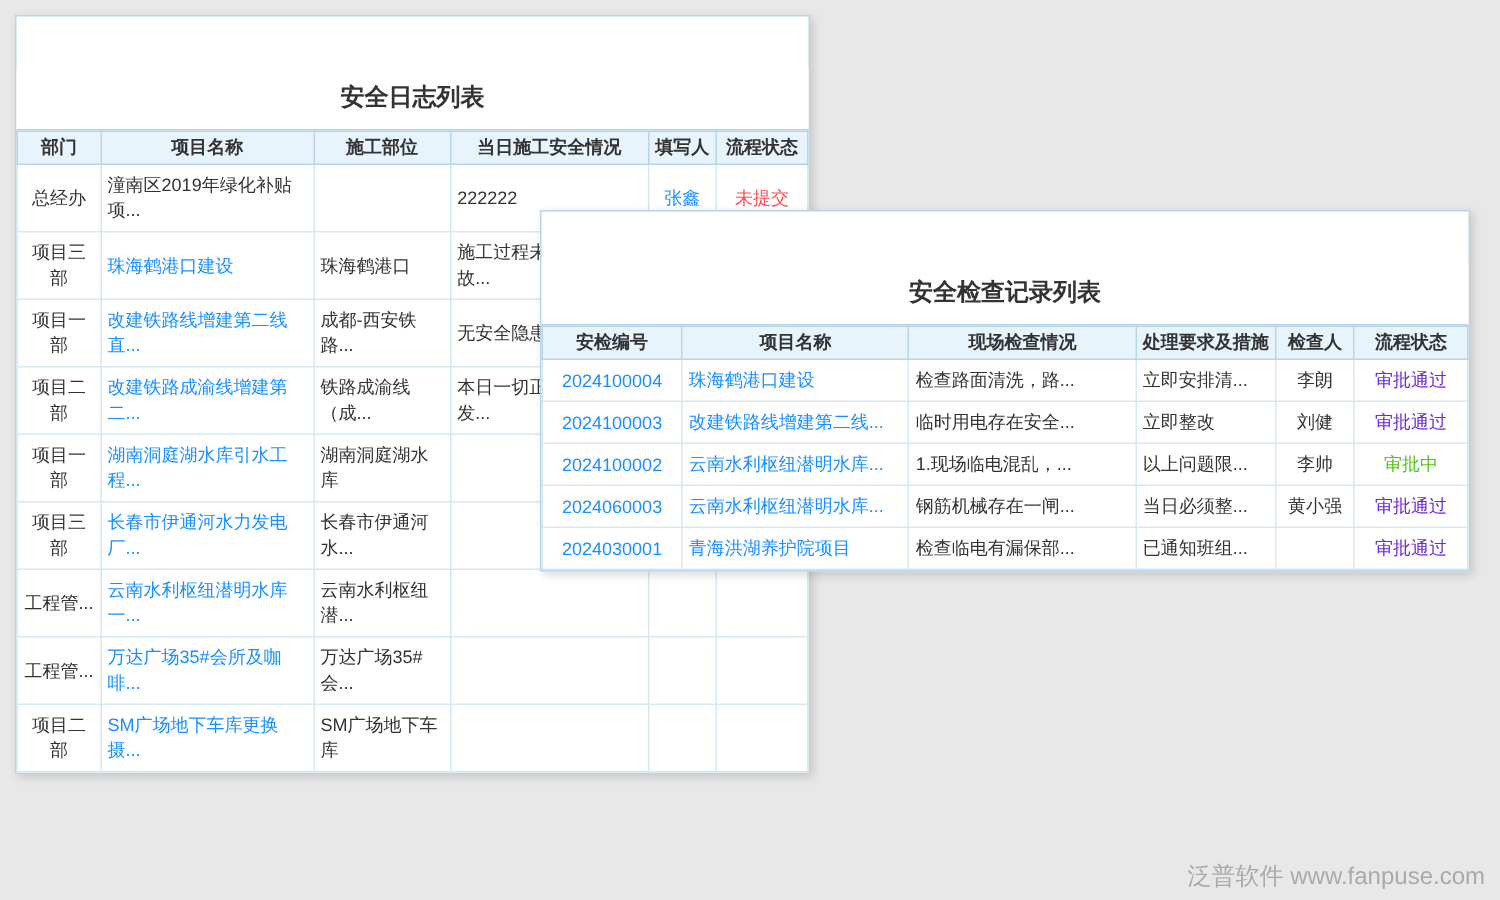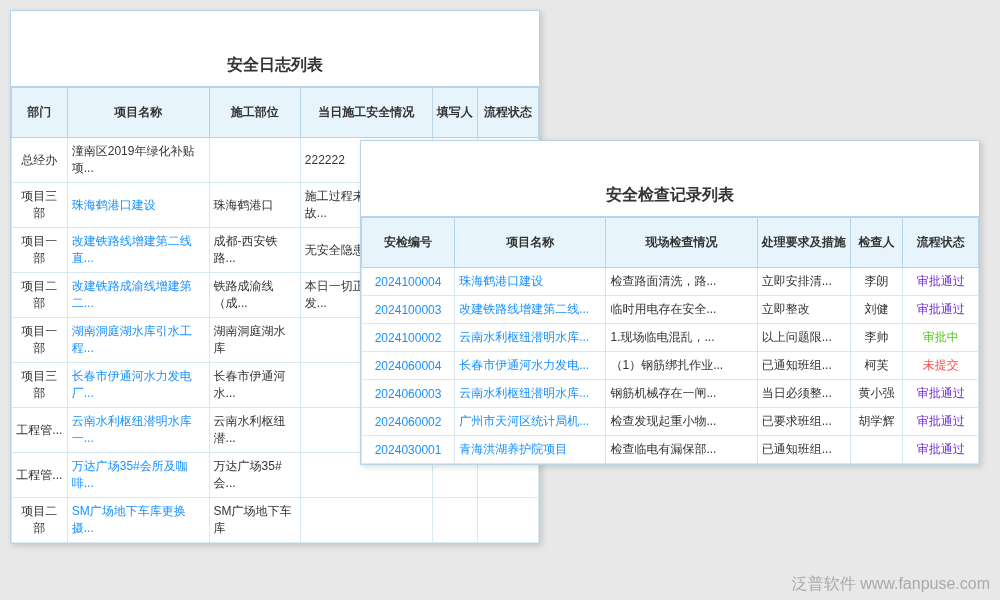--- a/index.html
+++ b/index.html
@@ -44,21 +44,21 @@
 
     table {
       width: 100%;
       border-collapse: collapse;
     }
 
     thead tr th {
       background: #e8f4fc;
       color: #333;
       font-weight: bold;
-      padding: 16px 4px;
+      padding: 2px 4px;
       border: 1px solid #b8d4e8;
       text-align: center;
       font-size: 12px;
     }
 
     tbody tr td {
       padding: 5px 4px;
       border: 1px solid #d8e8f0;
       font-size: 12px;
       color: #333;
@@ -240,44 +240,28 @@
           </tr>
           <tr>
             <td class="link-blue" style="cursor: pointer;">2024100002</td>
             <td class="td-left link-blue" style="cursor: pointer;">云南水利枢纽潜明水库...</td>
             <td class="td-left">1.现场临电混乱，...</td>
             <td class="td-left">以上问题限...</td>
             <td>李帅</td>
             <td class="status-reviewing">审批中</td>
           </tr>
           <tr>
-            <td class="link-blue" style="cursor: pointer;">2024060004</td>
-            <td class="td-left link-blue" style="cursor: pointer;">长春市伊通河水力发电...</td>
-            <td class="td-left">（1）钢筋绑扎作业...</td>
-            <td class="td-left">已通知班组...</td>
-            <td>柯芙</td>
-            <td class="status-pending">未提交</td>
-          </tr>
-          <tr>
             <td class="link-blue" style="cursor: pointer;">2024060003</td>
             <td class="td-left link-blue" style="cursor: pointer;">云南水利枢纽潜明水库...</td>
             <td class="td-left">钢筋机械存在一闸...</td>
             <td class="td-left">当日必须整...</td>
             <td>黄小强</td>
             <td class="status-approved">审批通过</td>
           </tr>
           <tr>
-            <td class="link-blue" style="cursor: pointer;">2024060002</td>
-            <td class="td-left link-blue" style="cursor: pointer;">广州市天河区统计局机...</td>
-            <td class="td-left">检查发现起重小物...</td>
-            <td class="td-left">已要求班组...</td>
-            <td>胡学辉</td>
-            <td class="status-approved">审批通过</td>
-          </tr>
-          <tr>
             <td class="link-blue" style="cursor: pointer;">2024030001</td>
             <td class="td-left link-blue" style="cursor: pointer;">青海洪湖养护院项目</td>
             <td class="td-left">检查临电有漏保部...</td>
             <td class="td-left">已通知班组...</td>
             <td></td>
             <td class="status-approved">审批通过</td>
           </tr>
         </tbody>
     </table>
   </div>

